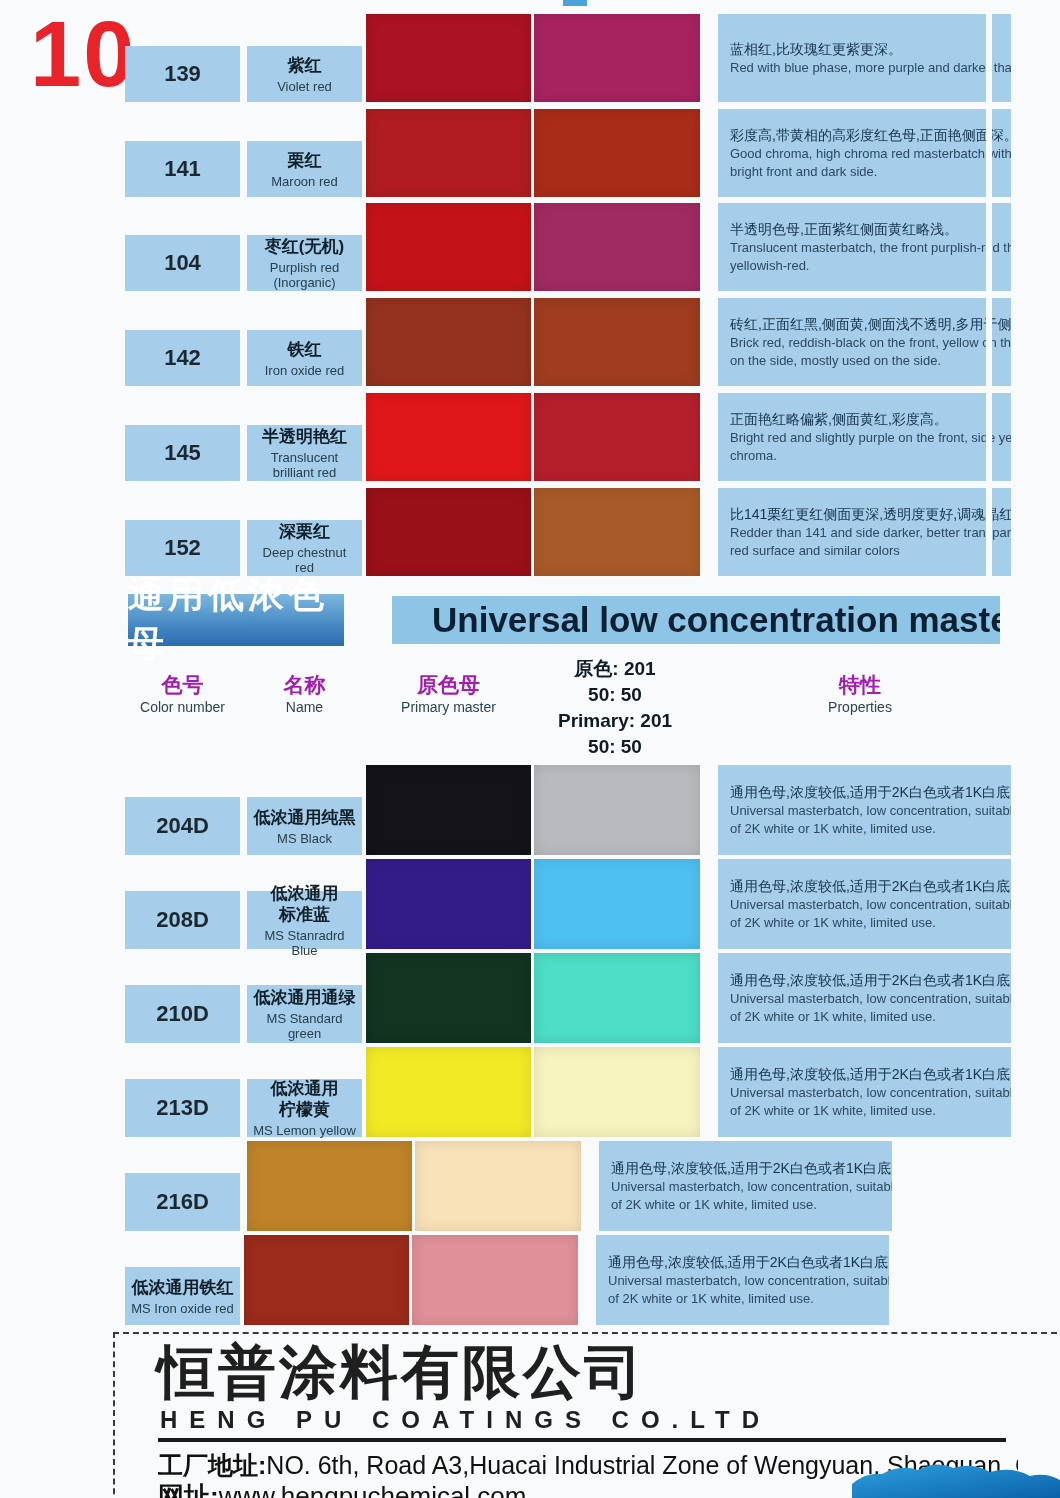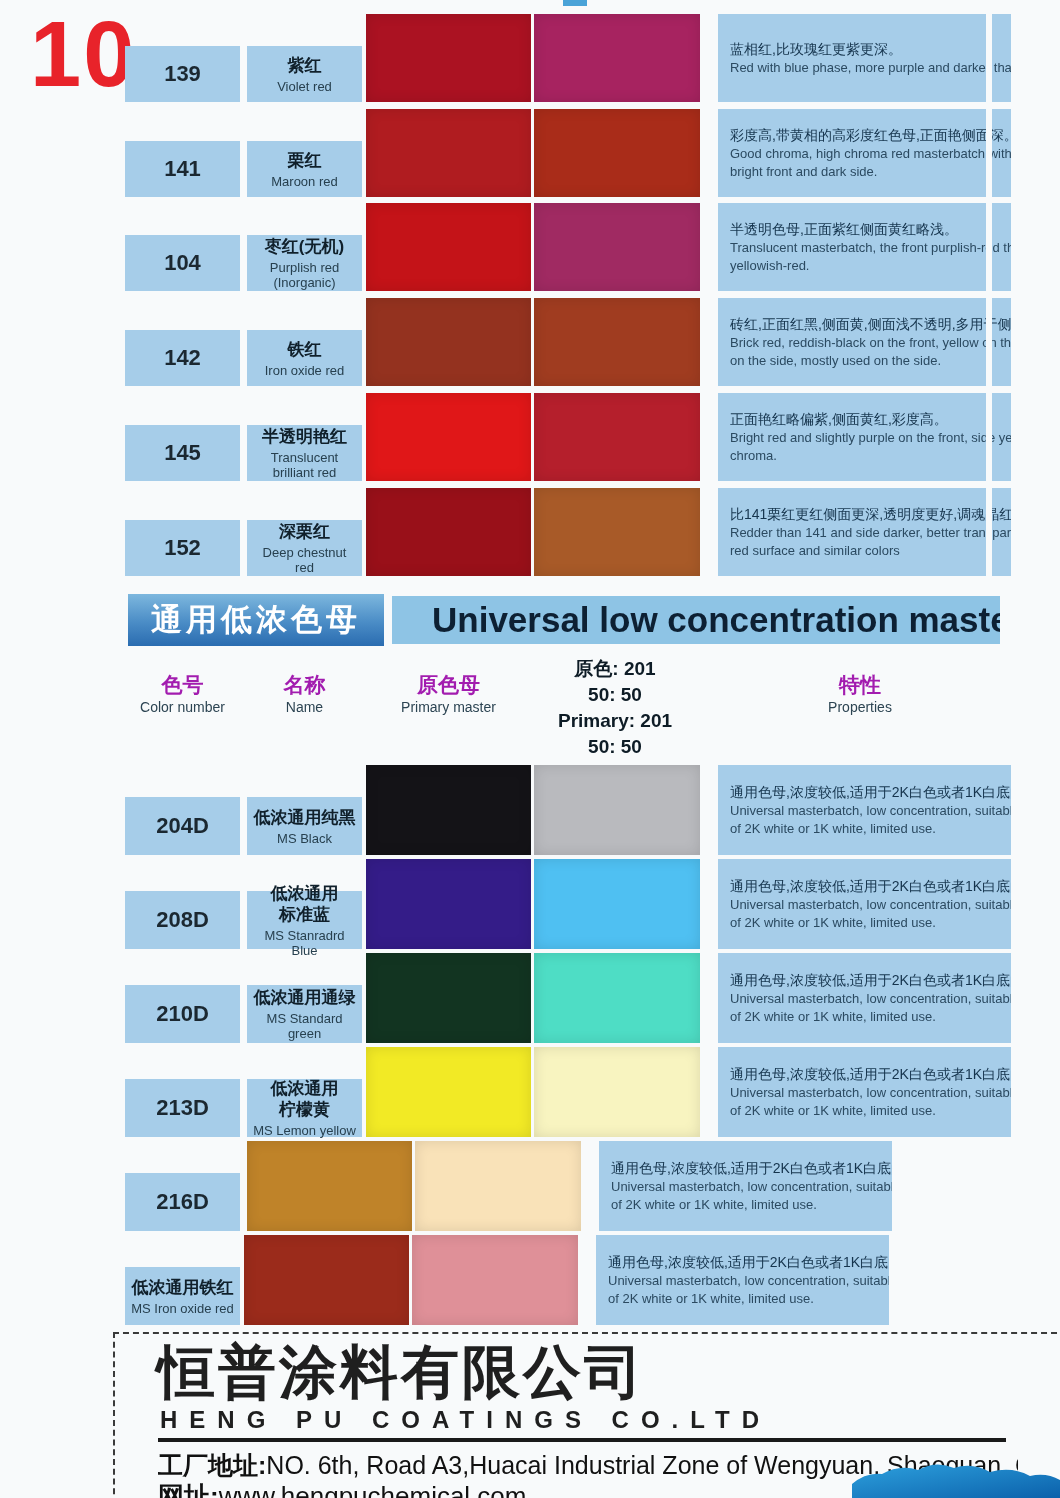--- a/index.html
+++ b/index.html
@@ -31,23 +31,23 @@
   }
   .desc .zh{font-size:14px;color:#15344d;white-space:pre;line-height:20px;}
   .desc .en{font-size:13px;color:#2b4a61;white-space:pre;line-height:18px;}
   
   #page-number{
     position:absolute;left:30px;top:8px;font-size:92px;font-weight:600;
     color:#e8232a;letter-spacing:2px;line-height:1;
   }
   #top-mark{position:absolute;left:563px;top:0;width:24px;height:6px;background:#4aa3d8;}
   #section-title-zh{
-    position:absolute;left:128px;top:594px;width:256px;height:52px;
+    position:absolute;left:128px;top:594px;width:216px;height:52px;
     background:linear-gradient(to bottom,#7db7de 0%,#4a8cc6 55%,#2a6cb0 100%);
-    color:#ffffff;font-size:31px;font-weight:bold;letter-spacing:4px;
+    color:#ffffff;font-size:36px;font-weight:bold;letter-spacing:4px;
     display:flex;align-items:center;justify-content:center;
   }
   #section-title-en{
     position:absolute;left:392px;top:596px;width:608px;height:48px;
     background:#8ec4e5;color:#0d2033;font-size:35px;font-weight:bold;
     display:flex;align-items:center;padding-left:40px;box-sizing:border-box;
     white-space:nowrap;overflow:hidden;
   }
   .col-head{position:absolute;text-align:center;}
   .col-head .zh{font-size:21px;font-weight:bold;color:#a21caf;line-height:26px;}

